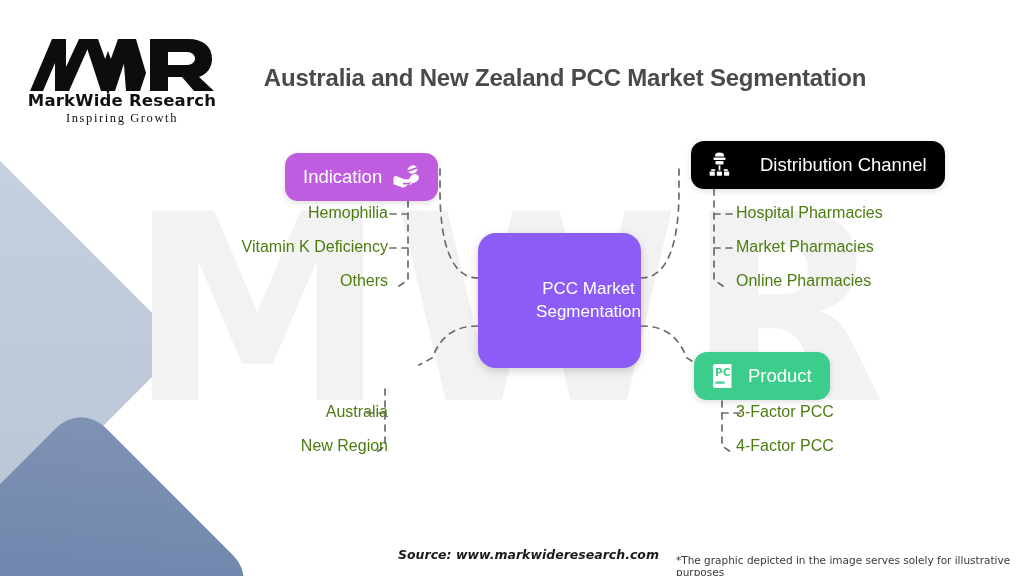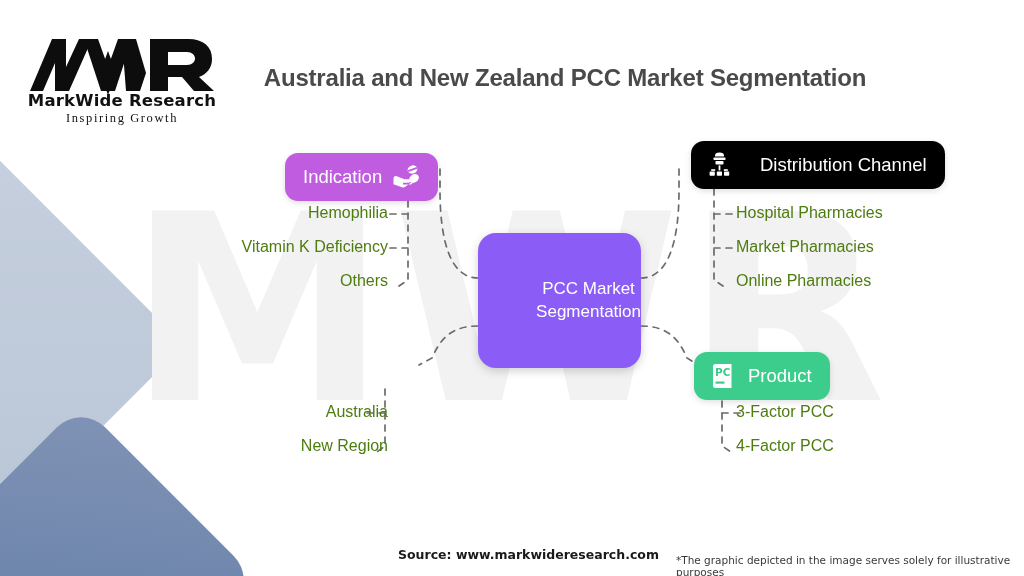--- a/index.html
+++ b/index.html
@@ -182,20 +182,21 @@
 
   
   .source {
     position: absolute;
     left: 398px;
     top: 547px;
     font-size: 12.5px;
     font-weight: bold;
     color: #1a1a1a;
     font-family: "DejaVu Sans", sans-serif;
+    font-style: italic;
   }
   .disclaimer {
     position: absolute;
     left: 676px;
     top: 554px;
     font-size: 10.5px;
     color: #3a3a3a;
     font-family: "DejaVu Sans", sans-serif;
   }
 </style>

